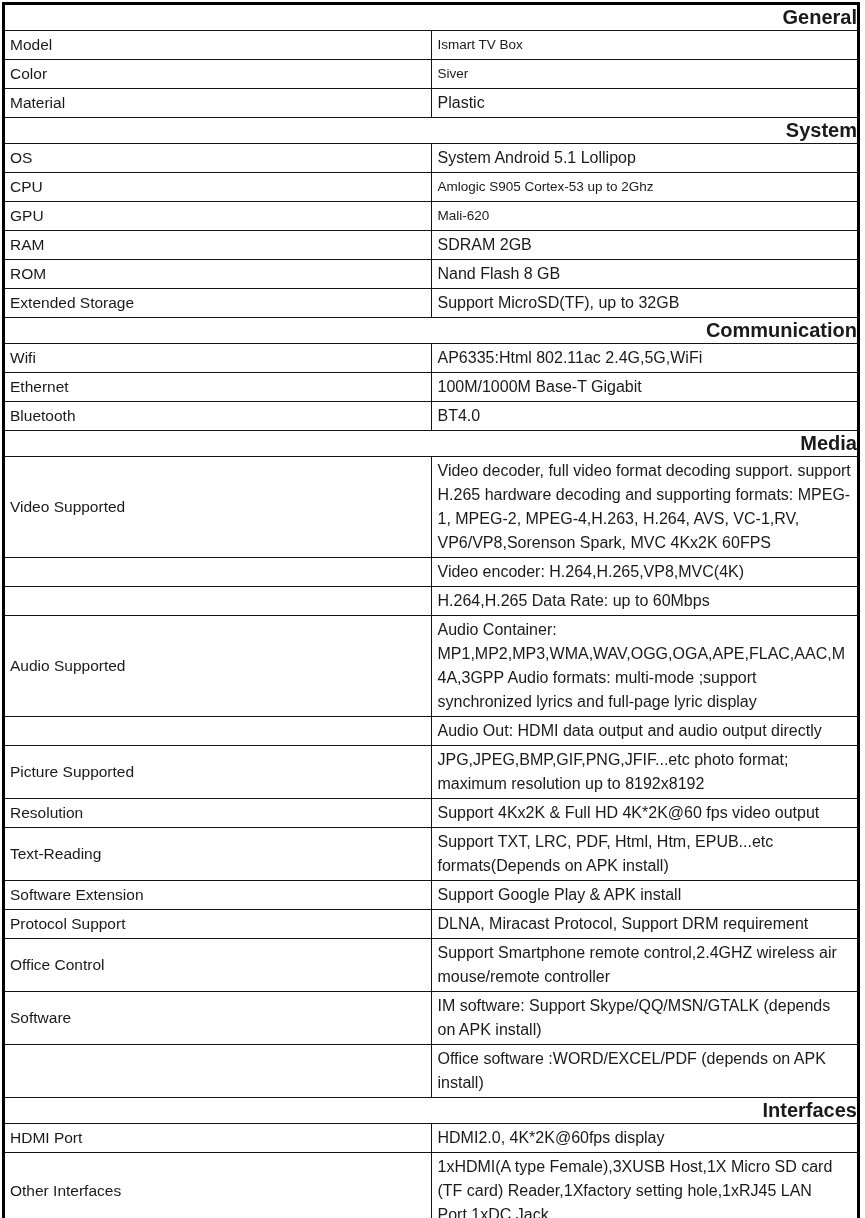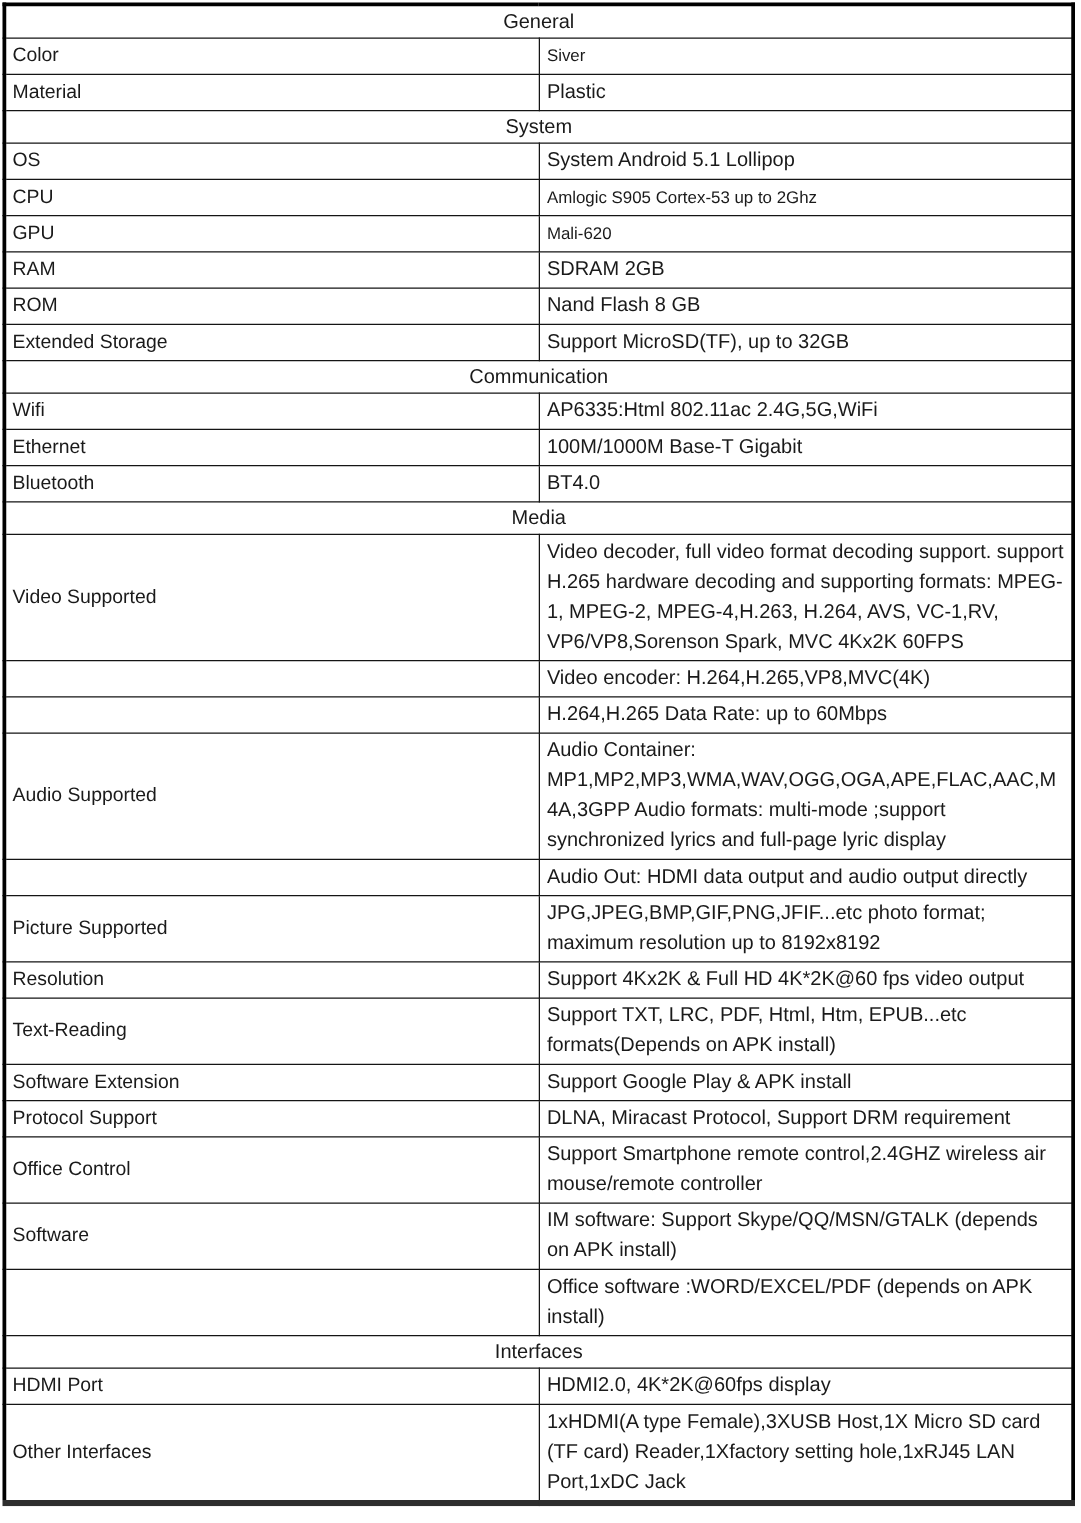--- a/index.html
+++ b/index.html
@@ -21,23 +21,23 @@
     table-layout: fixed;
     border: 3px solid #000000;
     border-bottom: 5px solid #2e2e2e;
   }
   table.spec td {
     border: 1px solid #141414;
     vertical-align: middle;
     overflow: hidden;
   }
   td.section {
-    font-weight: normal;
-    text-align: center;
-    font-size: 16px;
+    font-weight: bold;
+    text-align: right;
+    font-size: 20px;
     line-height: 21px;
     padding: 2px 0;
     border-top: 2px solid #000000;
     border-bottom: 2px solid #000000;
   }
   td.label {
     width: 86px;
     padding: 2px 2px 2px 5px;
     font-size: 15.5px;
     line-height: 24px;
@@ -54,20 +54,24 @@
   }
 </style>
 </head>
 <body>
 
 <div class="spec-wrap">
   <table class="spec">
     <tbody id="spec-body">
         <tr>
           <td colspan="2" class="section">General</td>
+        </tr>
+        <tr>
+          <td class="label">Model</td>
+          <td class="value small">Ismart TV Box</td>
         </tr>
         <tr>
           <td class="label">Color</td>
           <td class="value small">Siver</td>
         </tr>
         <tr>
           <td class="label">Material</td>
           <td class="value">Plastic</td>
         </tr>
         <tr>

